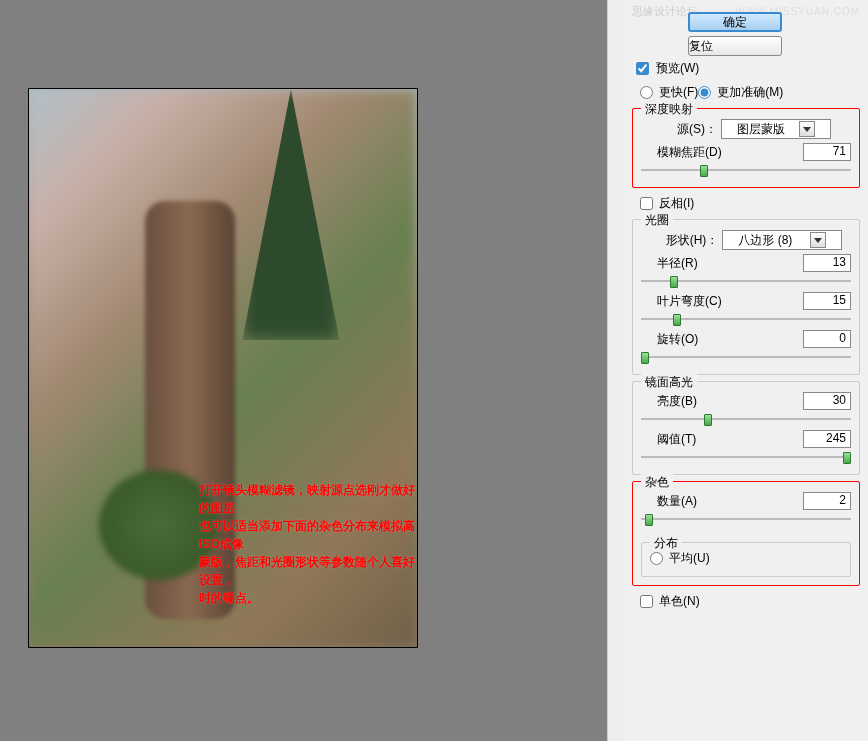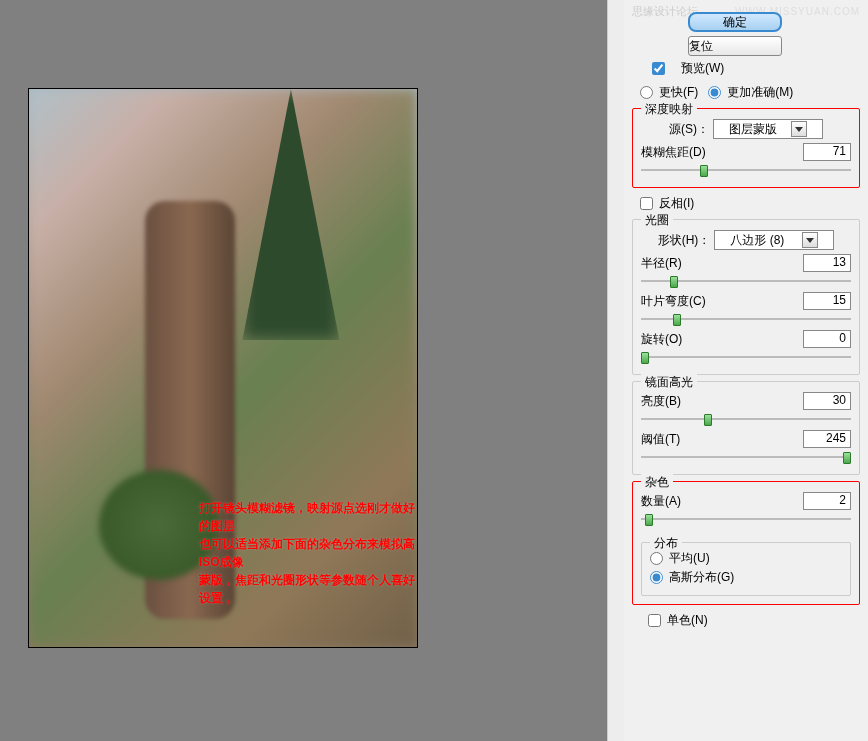--- a/index.html
+++ b/index.html
@@ -9,52 +9,53 @@
 .blur-bg { position: absolute; inset: 0; filter: blur(6px); background: linear-gradient(135deg, #b0c0c8 0%, #c8b0a8 15%, #a08870 35%, #688050 55%, #907858 80%, #706048 100%); }
 .tree-shape { position: absolute; left: 55%; top: 0; width: 25%; height: 45%; background: #2d4a2d; filter: blur(8px); clip-path: polygon(50% 0%, 100% 100%, 0% 100%); }
 .bush { position: absolute; left: 18%; bottom: 12%; width: 120px; height: 110px; background: radial-gradient(circle, #4a6a3a 0%, #3a5a2a 70%); border-radius: 50%; filter: blur(3px); }
 .trunk { position: absolute; left: 30%; top: 20%; width: 90px; height: 75%; background: linear-gradient(90deg, #6a5040 0%, #8a6850 50%, #5a4535 100%); filter: blur(2px); border-radius: 20px; }
 .overlay-text { position: absolute; left: 170px; bottom: 40px; right: 0; color: #ff0000; font-size: 13px; line-height: 1.5; font-weight: bold; text-shadow: 0 0 2px rgba(255,255,255,0.3); }
 .v-scrollbar { position: absolute; right: 0; top: 0; width: 17px; height: 100%; background: #ededed; border-left: 1px solid #ccc; }
 .panel { width: 244px; height: 741px; background: #f0f0f0; padding: 4px 8px 8px 8px; display: flex; flex-direction: column; gap: 6px; }
 .top-meta { position: relative; height: 50px; }
 .watermark1 { color: #ccc; font-size: 11px; }
 .watermark2 { position: absolute; right: 0; top: 2px; color: #ddd; font-size: 10px; letter-spacing: 1px; }
-.btn-ok { position: absolute; left: 56px; top: 8px; width: 94px; height: 20px; background: linear-gradient(#d0e8ff,#a8d0f0); border: 2px solid #3a8ad0; border-radius: 8px; text-align: center; line-height: 16px; }
+.btn-ok { position: absolute; left: 56px; top: 8px; width: 94px; height: 20px; background: linear-gradient(#d0e8ff,#a8d0f0); border: 2px solid #3a8ad0; border-radius: 3px; text-align: center; line-height: 16px; }
 .btn-reset { position: absolute; left: 56px; top: 32px; width: 94px; height: 20px; background: linear-gradient(#fff,#e8e8e8); border: 1px solid #888; border-radius: 3px; text-align: left; line-height: 18px; }
 .row { display: flex; align-items: center; gap: 6px; padding: 1px 0; }
 .checkbox, .radio { width: 13px; height: 13px; accent-color: #3a8ad0; }
 .group { border: 1px solid #ccc; border-radius: 2px; padding: 6px 8px 8px 8px; position: relative; }
 .group.highlight { border: 1px solid #ff0000; }
 .group-title { position: absolute; top: -8px; left: 8px; background: #f0f0f0; padding: 0 4px; }
-.field-row { display: flex; align-items: center; gap: 4px; margin: 4px 0 2px 0; }
+.field-row { display: flex; align-items: center; gap: 4px; margin: 4px 0 2px 16px; }
 .field-label { text-align: right; flex: 0 0 auto; }
 .select { flex: 1; height: 20px; background: #fff; border: 1px solid #888; padding: 0 15px; display: flex; align-items: center; justify-content: space-between; }
 .sel-arrow { width: 16px; height: 16px; background: linear-gradient(#fff,#ddd); border: 1px solid #888; display: flex; align-items: center; justify-content: center; }
 .sel-arrow::after { content: ''; border-left: 4px solid transparent; border-right: 4px solid transparent; border-top: 5px solid #333; }
 .num-input { width: 48px; height: 18px; background: #fff; border: 1px solid #888; text-align: right; padding: 0 4px; margin-left: auto; }
 .slider { position: relative; height: 14px; margin: 0 0 2px 0; }
 .slider-track { position: absolute; left: 0; right: 0; top: 6px; height: 2px; background: #bbb; }
 .slider-thumb { position: absolute; top: 2px; width: 8px; height: 12px; background: linear-gradient(#9de09d,#4aa84a); border: 1px solid #2a7a2a; border-radius: 1px; }
-.preview-row { display: flex; align-items: center; gap: 16px; margin-left: 20px; }
-.quality-row { display: flex; align-items: flex-start; gap: 10px; margin-left: 8px; }
+.preview-row { display: flex; align-items: center; gap: 7px; margin-left: 4px; }
+.quality-row { display: flex; align-items: flex-start; margin-left: 8px; }
 </style>
 </head>
 <body>
 
 <div class="preview-area">
   <div class="preview-img">
     <div class="blur-bg"></div>
     <div class="tree-shape"></div>
     <div class="trunk"></div>
     <div class="bush"></div>
     <div class="overlay-text">
       <div>打开镜头模糊滤镜，映射源点选刚才做好的图层</div>
       <div>也可以适当添加下面的杂色分布来模拟高ISO成像</div>
       <div>蒙版，焦距和光圈形状等参数随个人喜好设置，</div>
+      <div>时的噪点。</div>
     </div>
   </div>
   <div class="v-scrollbar"></div>
 </div>
 
 <div class="panel">
 
   <div class="top-meta">
     <span class="watermark1">思缘设计论坛</span>
     <span class="watermark2">WWW.MISSYUAN.COM</span>
@@ -166,25 +167,21 @@
     <div class="slider">
         <div class="slider-track"></div>
         <div class="slider-thumb" style="left:2%;"></div>
       </div>
     <div class="group" style="margin-top:16px;">
       <span class="group-title">分布</span>
       <label class="row">
         <input type="radio" name="dist" class="radio" style="">
         <span>平均(U)</span>
       </label>
-      <label class="row">
-        <input type="radio" name="dist" class="radio" checked="" style="">
-        <span>高斯分布(G)</span>
-      </label>
     </div>
   </div>
 
-  <div class="row" style="margin-left:16px;">
+  <div class="row" style="margin-left:8px;">
     <input type="checkbox" class="checkbox" style="">
     <span>单色(N)</span>
   </div>
 
 </div>
 
 </body></html>

